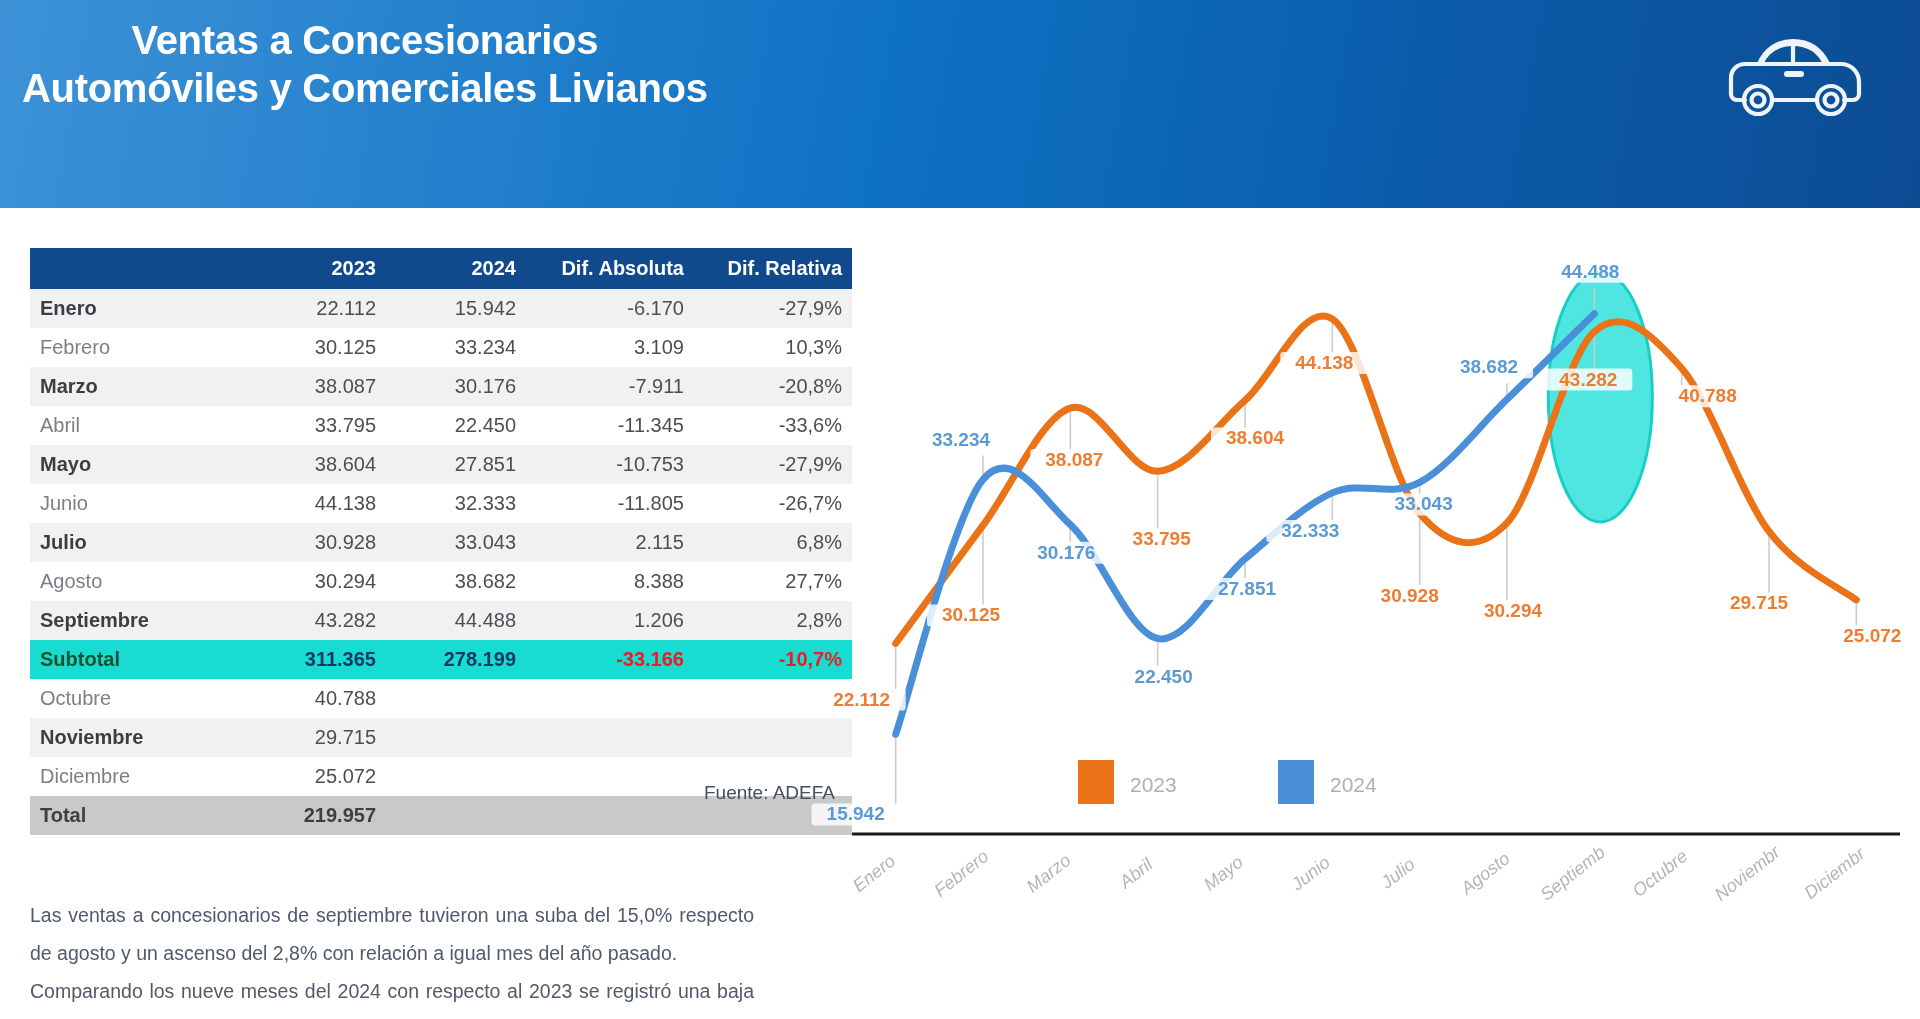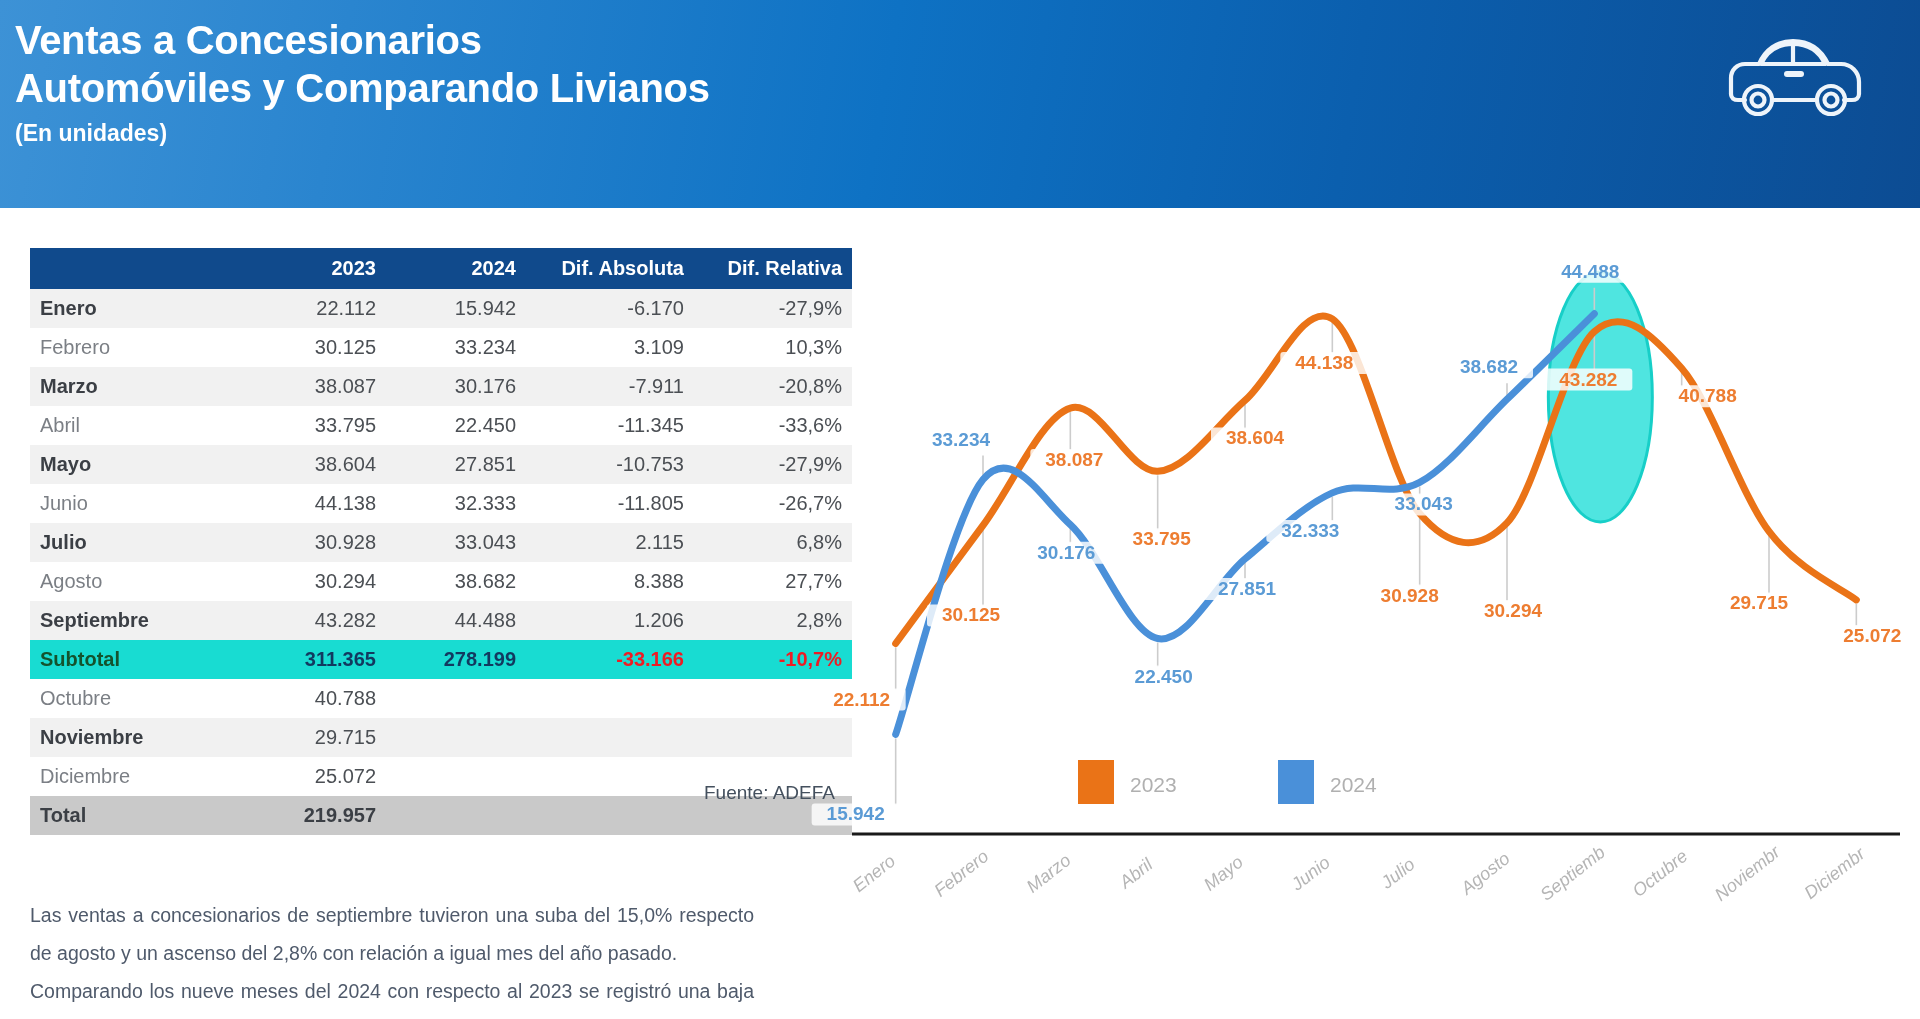--- a/index.html
+++ b/index.html
@@ -11,21 +11,21 @@
     overflow:hidden;
     position:relative;
   }
 
   
   #header{
     position:absolute;left:0;top:0;width:1920px;height:208px;
     background:linear-gradient(100deg,#3d92d6 0%,#2a85cf 18%,#0e72c4 46%,#0b5fae 70%,#0c4c93 100%);
     overflow:hidden;
   }
-  #header-titles{position:absolute;left:15px;top:16px;}
+  #header-titles{position:absolute;left:22px;top:16px;text-align:center;}
   .h-line1,.h-line2{
     color:#ffffff;font-weight:bold;font-size:40px;line-height:48px;
     letter-spacing:-0.3px;white-space:nowrap;
   }
   .h-line3{
     color:#ffffff;font-weight:bold;font-size:23px;line-height:34px;margin-top:4px;
   }
   #car-icon{position:absolute;right:55px;top:28px;width:140px;height:95px;}
 
   
@@ -75,22 +75,21 @@
     font-size:19px;color:#44505e;
   }
   .lbl-bg{fill:#ffffff;fill-opacity:0.82;}
 </style>
 </head>
 <body>
 
 <div id="header">
   <div id="header-titles">
     <div class="h-line1">Ventas a Concesionarios</div>
-    <div class="h-line2">Automóviles y Comparando Livianos</div>
-    <div class="h-line3">(En unidades)</div>
+    <div class="h-line2">Automóviles y Comerciales Livianos</div>
   </div>
   <svg id="car-icon" viewBox="0 0 140 95">
     <g fill="none" stroke="#eef4fa" stroke-width="4.2" stroke-linecap="round" stroke-linejoin="round">
       <path d="M6 66 L6 50 C6 42 12 36 20 36 L34 36 C40 22 52 13 68 13 C84 13 96 21 103 36 L116 36 C126 36 134 44 134 54 L134 66 C134 70 131 72 127 72 L119 72"></path>
       <path d="M6 66 C6 70 9 72 13 72 L20 72"></path>
       <path d="M47 72 L92 72"></path>
       <path d="M36 36 C42 23 53 16 68 16 C83 16 94 23 100 36 Z"></path>
       <path d="M68 16 L68 36"></path>
       <circle cx="33" cy="72" r="14"></circle>
       <circle cx="33" cy="72" r="6.5"></circle>

